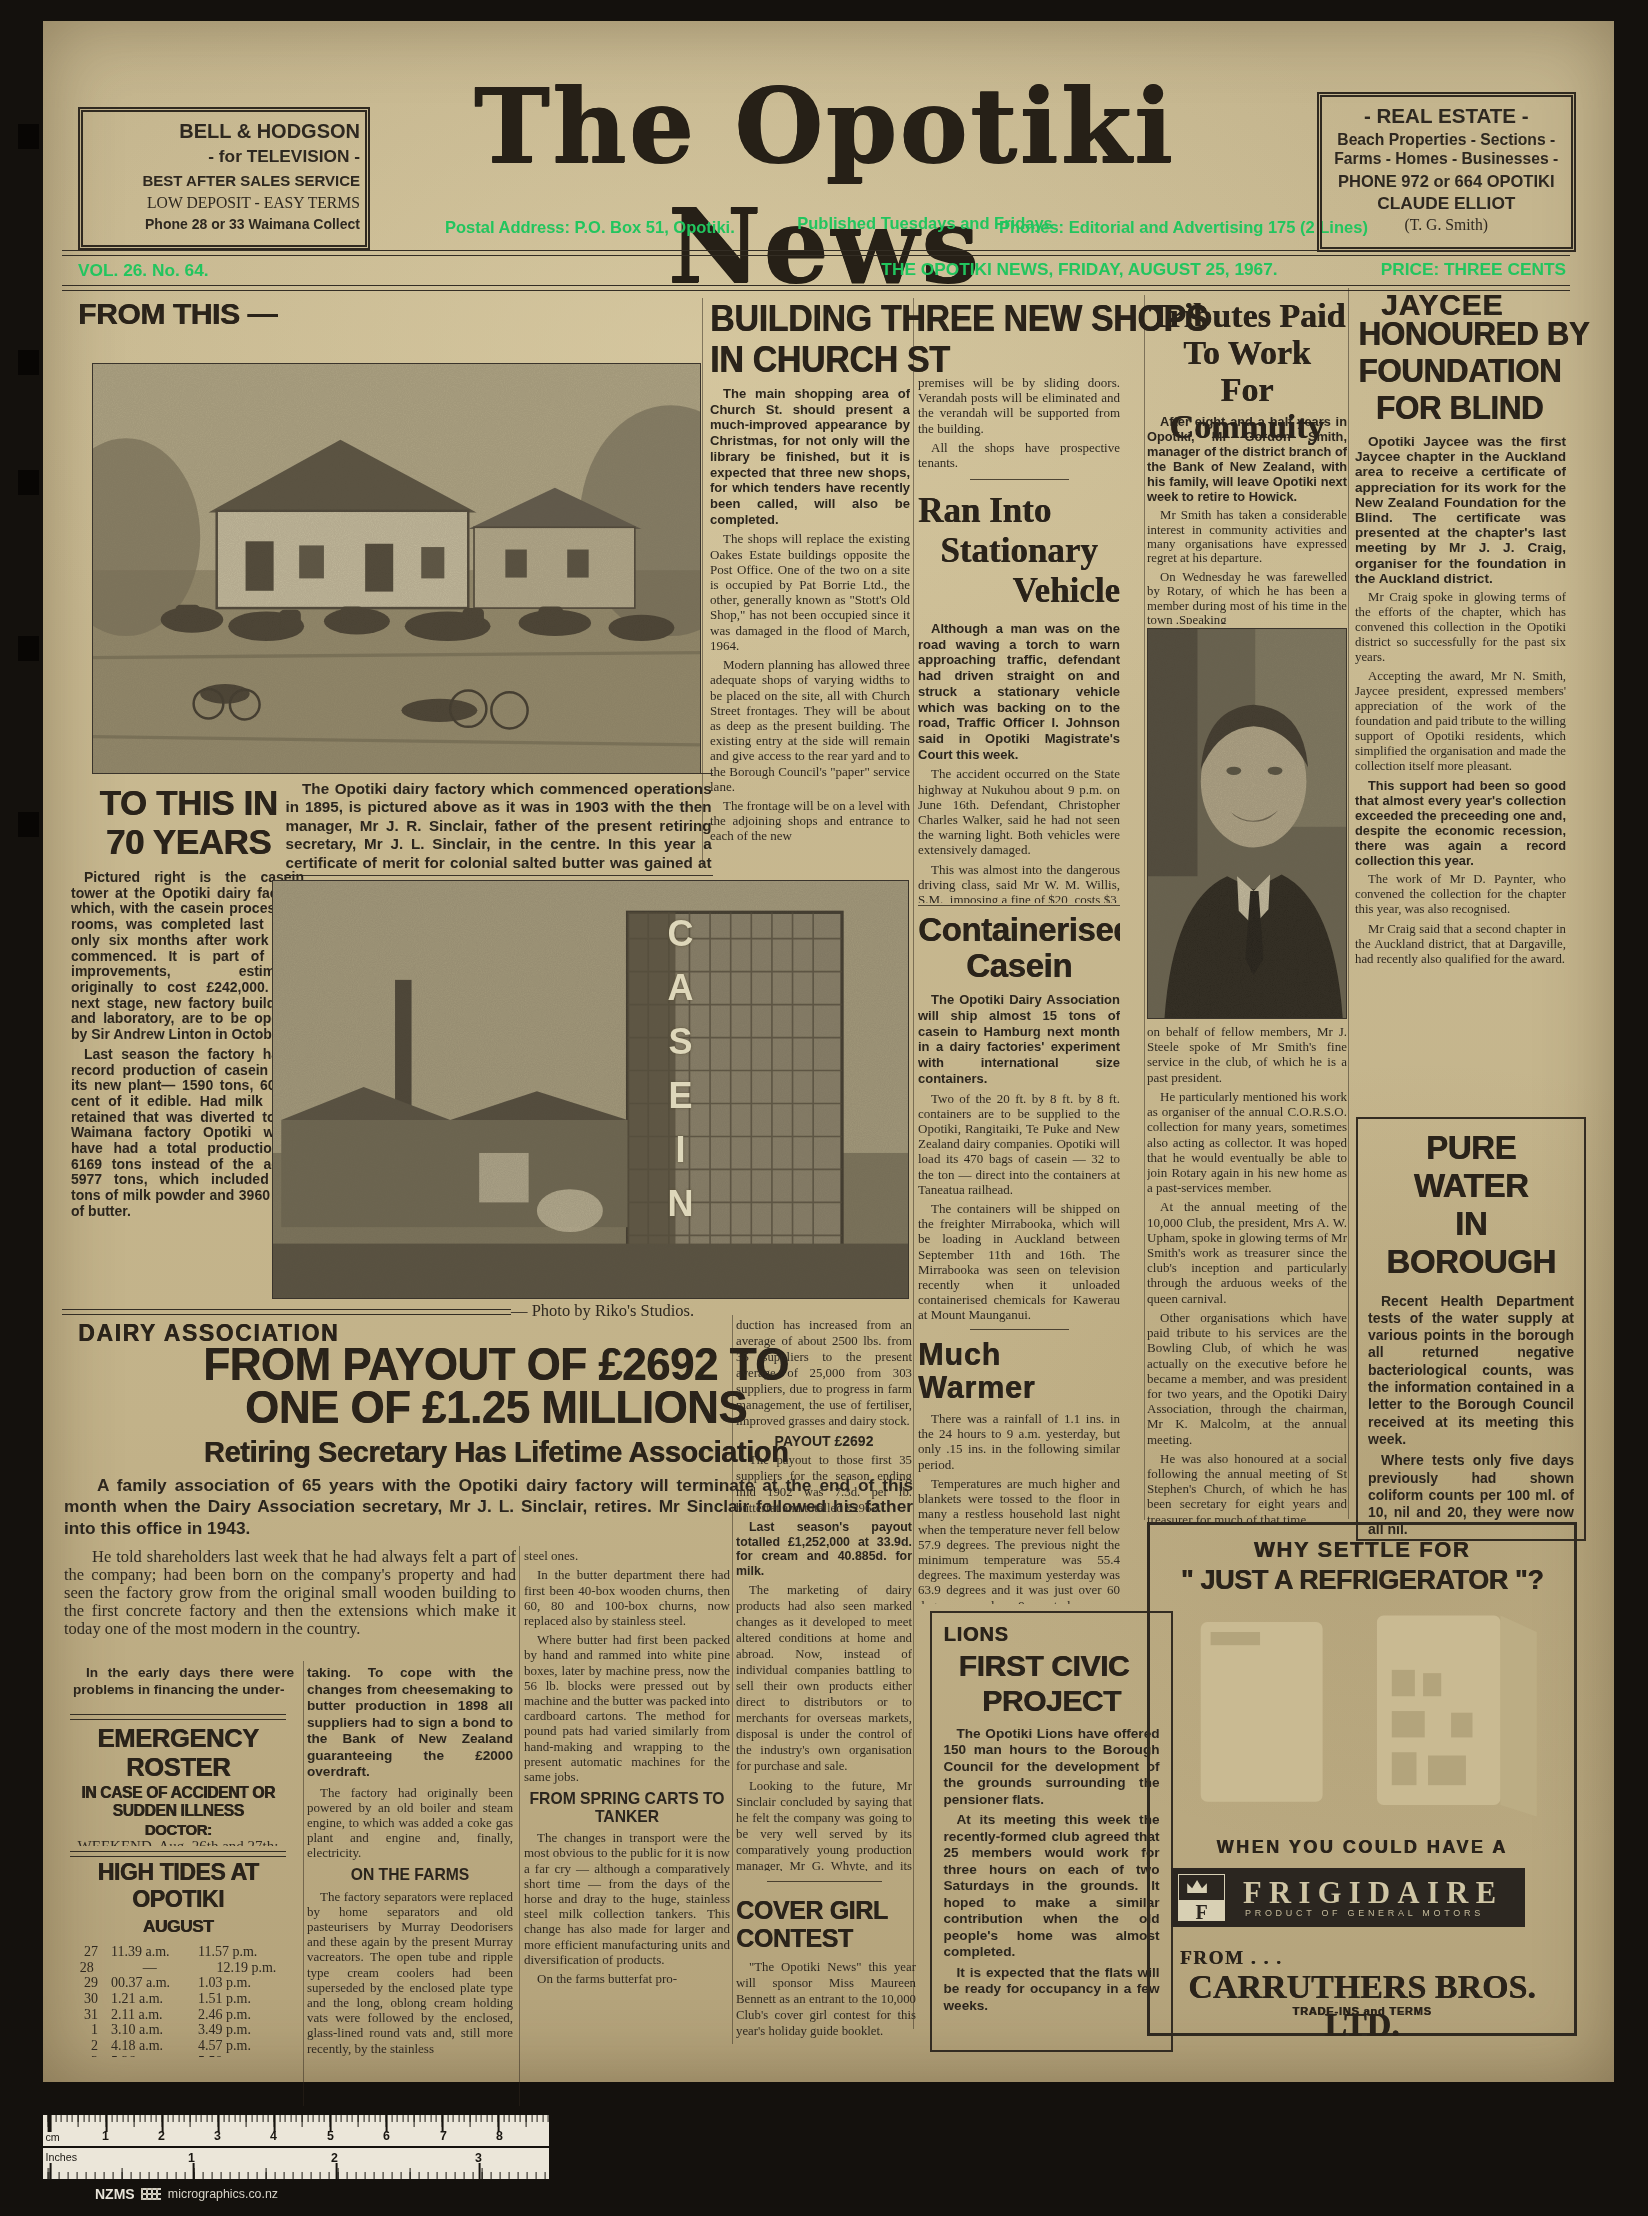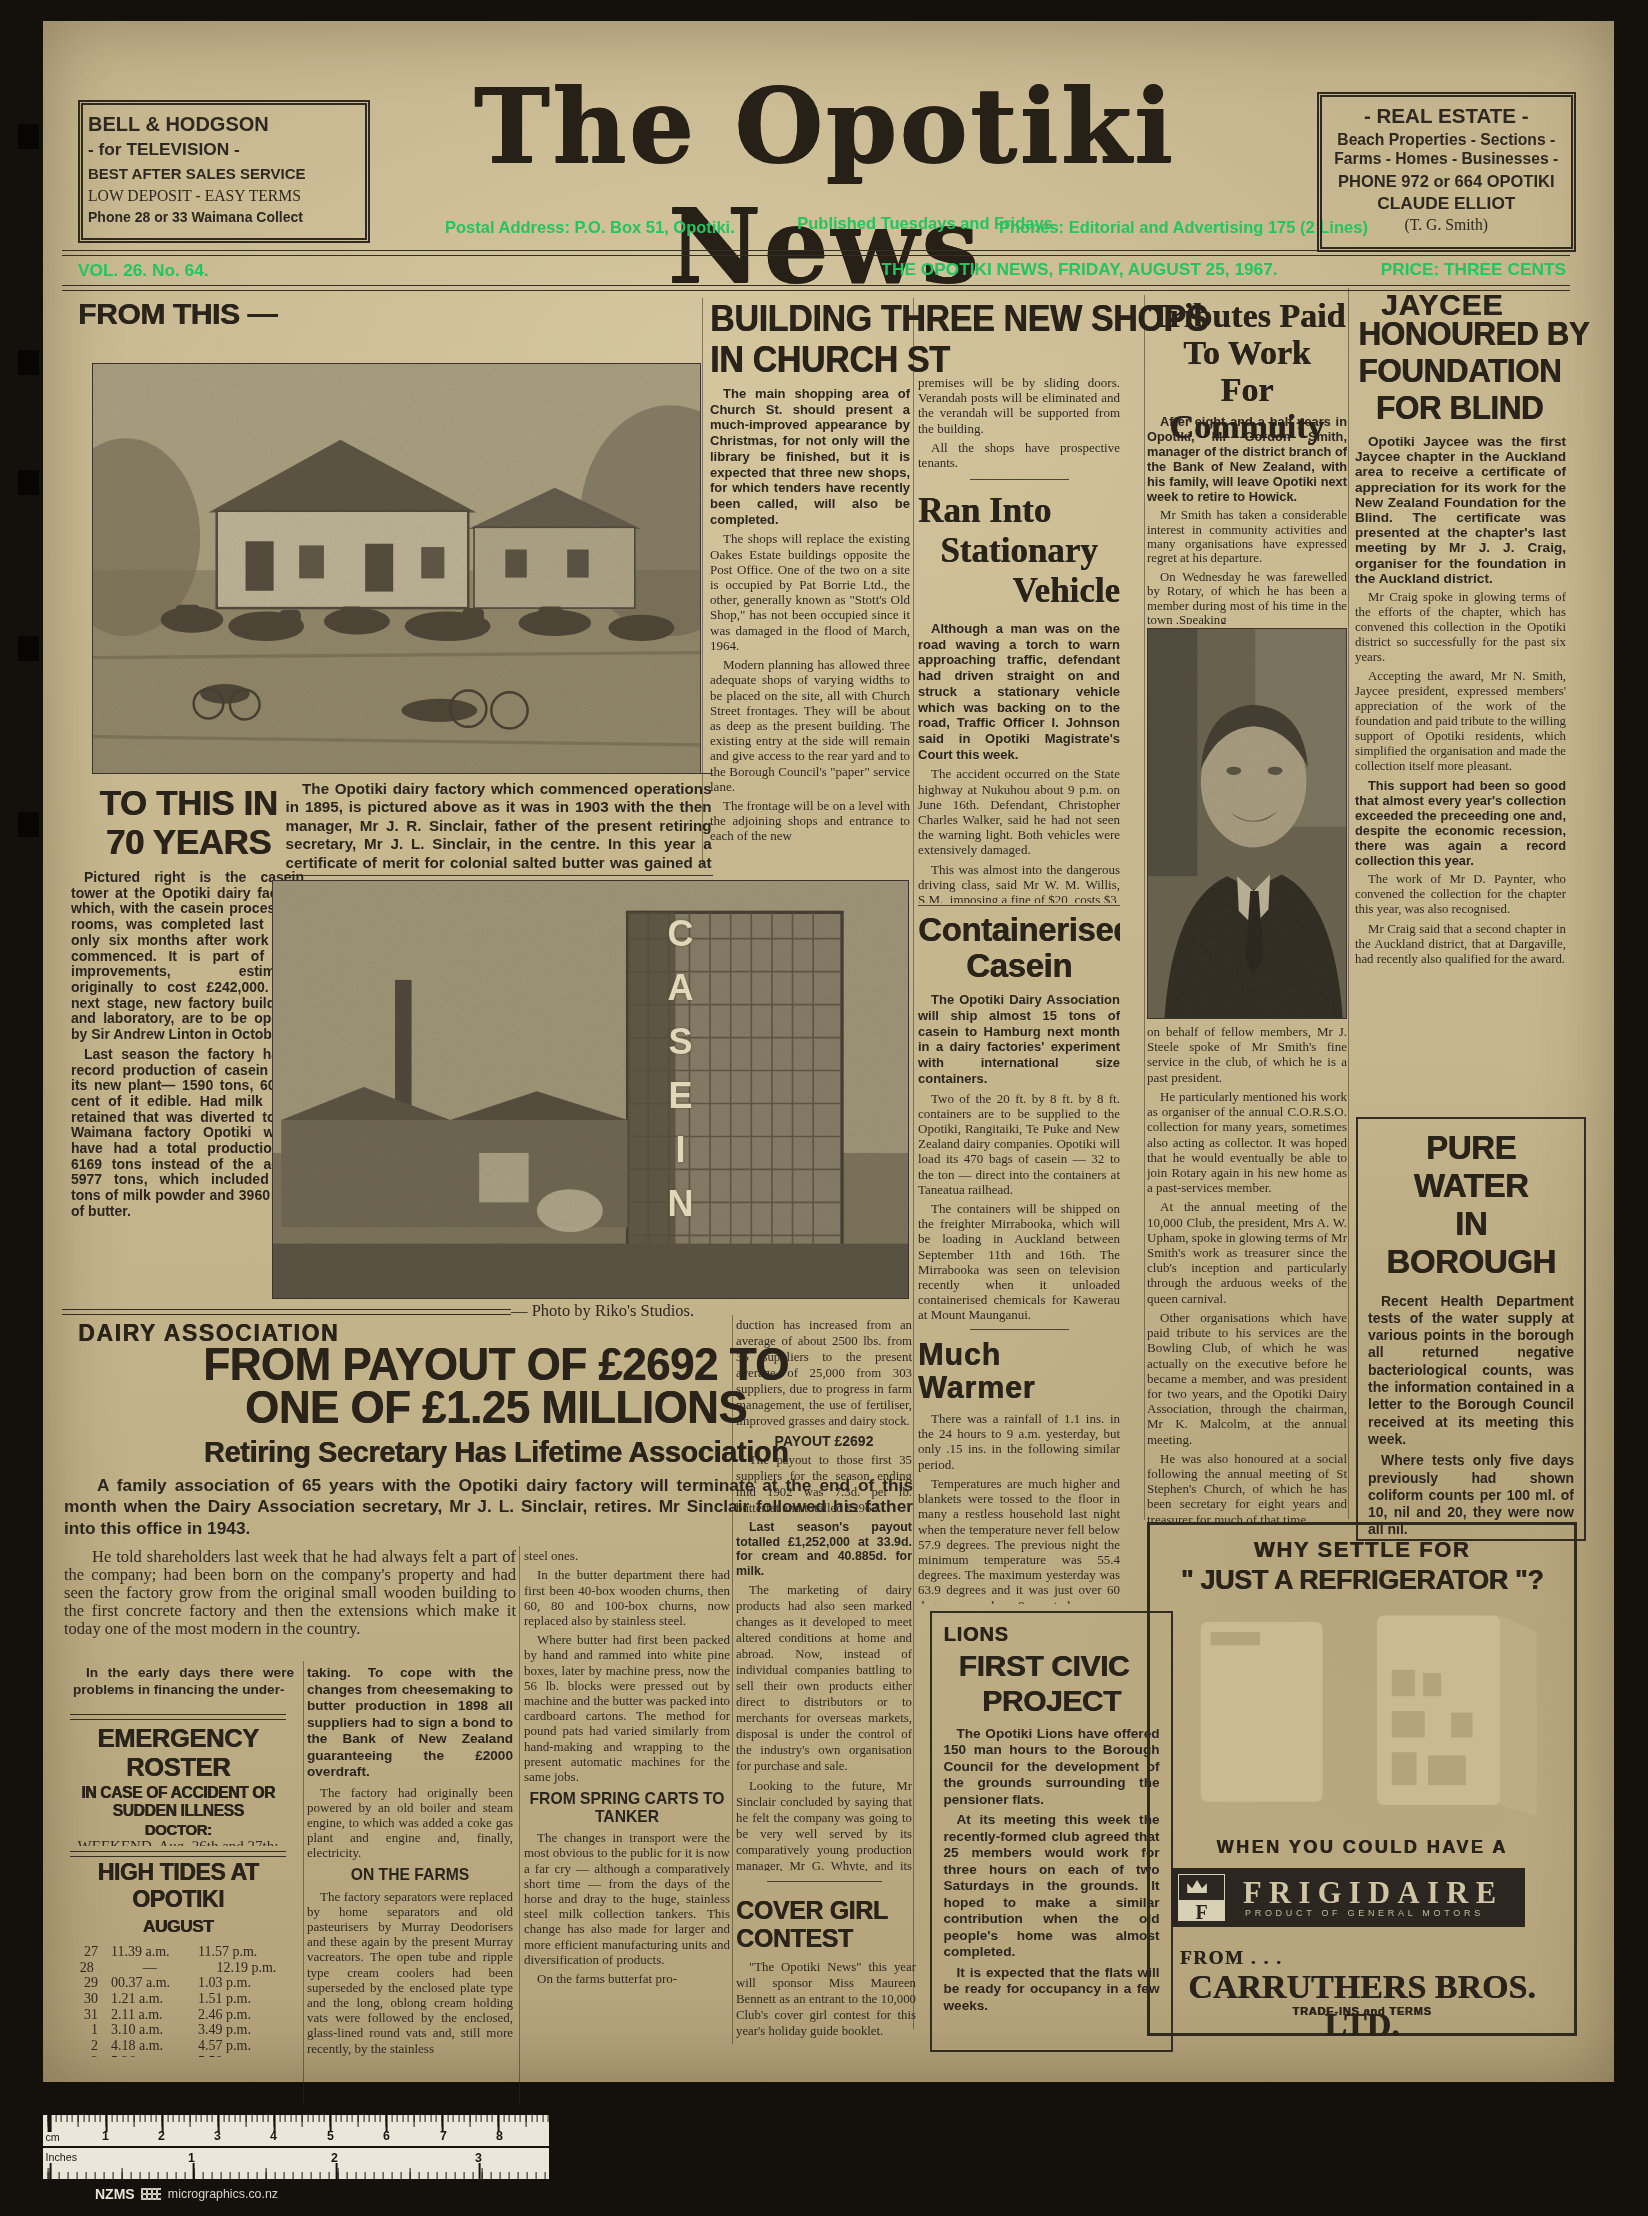--- a/index.html
+++ b/index.html
@@ -62,21 +62,21 @@
 </head>
 <body>
 
 <div class="abs paper"></div>
 <div class="abs mark" style="left:18px;top:124px;"></div>
 <div class="abs mark" style="left:18px;top:350px;"></div>
 <div class="abs mark" style="left:18px;top:470px;"></div>
 <div class="abs mark" style="left:18px;top:636px;"></div>
 <div class="abs mark" style="left:18px;top:812px;"></div>
 
-<div class="abs dbox" style="left:78px;top:100px;width:272px;height:117px;padding:8.2px 5px;text-align:left;">
+<div class="abs dbox" style="left:78px;top:107px;width:272px;height:117px;padding:8.2px 5px;text-align:right;">
   <div class="sans" style="font-weight:700;font-size:20px;">BELL &amp; HODGSON</div>
   <div class="sans" style="font-weight:700;font-size:17.3px;margin-top:3.3px;">- for TELEVISION -</div>
   <div class="sans" style="font-weight:700;font-size:15px;margin-top:5px;">BEST AFTER SALES SERVICE</div>
   <div style="font-size:15.7px;margin-top:4.1px;">LOW DEPOSIT - EASY TERMS</div>
   <div class="sans" style="font-weight:700;font-size:14px;margin-top:4.1px;">Phone 28 or 33 Waimana Collect</div>
 </div>
 
 <div class="abs" id="mast-title" style="left:330px;top:66px;width:989px;height:148px;">The Opotiki News</div>
 <div class="abs mhsmall" style="left:445px;top:218px;">Postal Address: P.O. Box 51, Opotiki.</div>
 <div class="abs mhsmall" style="left:785px;top:214px;width:280px;text-align:center;">Published Tuesdays and Fridays</div>

